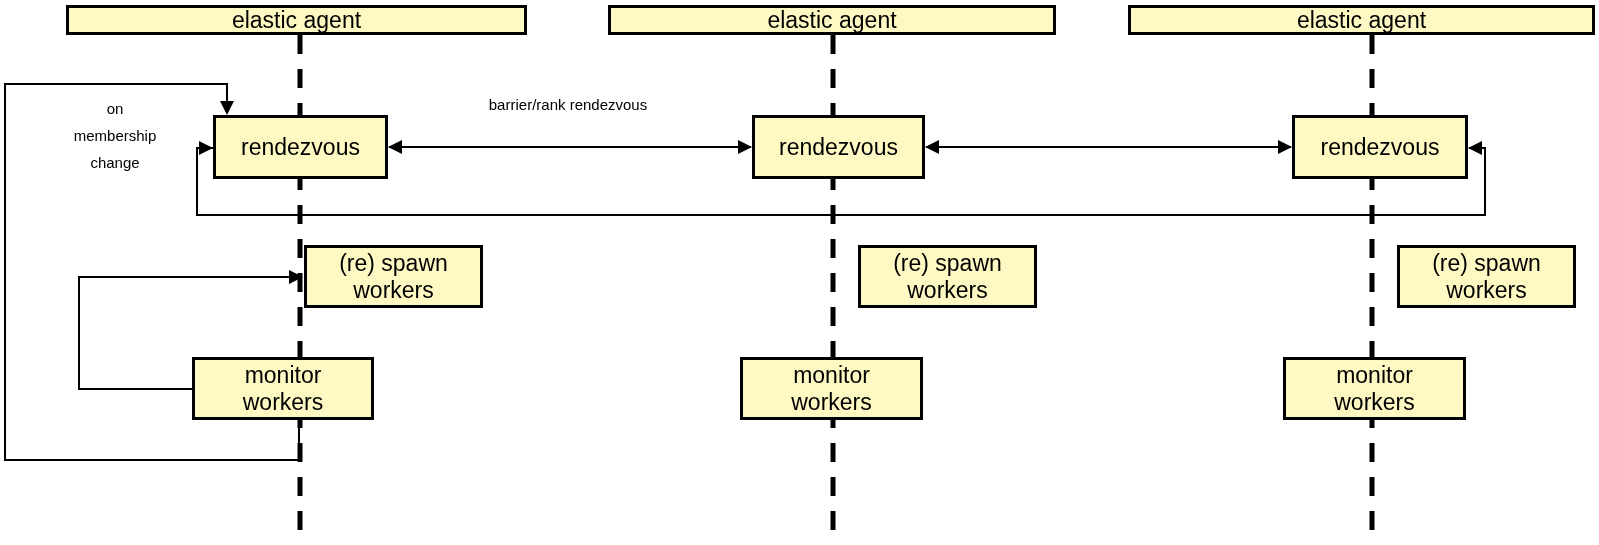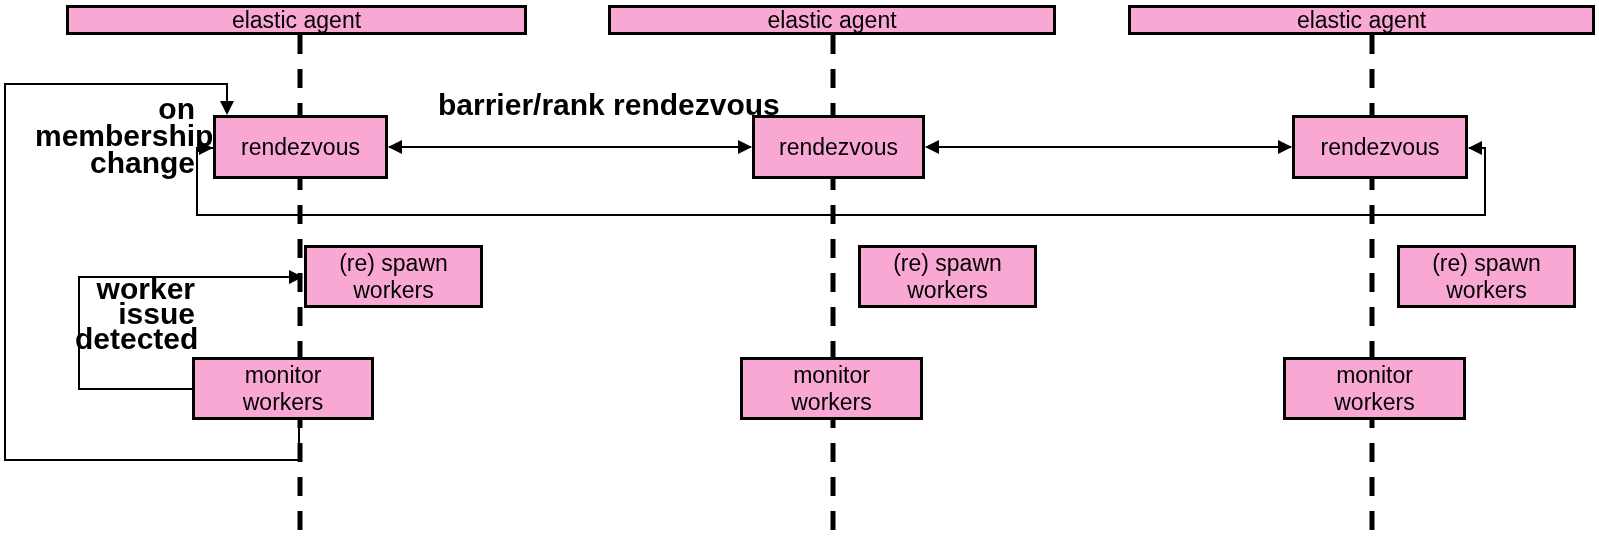--- a/index.html
+++ b/index.html
@@ -8,37 +8,36 @@
     width:1599px;height:545px;
     background:#ffffff;
     font-family:"Liberation Sans", sans-serif;
     color:#000;
     overflow:hidden;
   }
   .connector-layer{position:absolute;left:0;top:0;z-index:1;}
   .box{
     position:absolute;
     box-sizing:border-box;
-    background:#f9a8d4;
+    background:#fef9c3;
     border:3px solid #000000;
     display:flex;align-items:center;justify-content:center;
     text-align:center;
     z-index:2;
     font-size:23px;
     line-height:27px;
   }
   .box .label{white-space:pre-line;}
   .annotation{
     position:absolute;
     z-index:2;
-    font-size:30px;
+    font-size:15px;
     line-height:26px;
-    text-align:right;
+    text-align:center;
     white-space:pre-line;
-    font-weight:bold;
   }
   .annotation.nowrap{white-space:nowrap;}
 </style>
 </head>
 <body>
 
 <div class="canvas">
 
   <svg class="connector-layer" width="1599" height="545" viewBox="0 0 1599 545">
 
@@ -110,17 +109,14 @@
     <span class="label">monitor
 workers</span>
   </div>
 
   <div class="annotation" style="left:35px;top:95px;width:160px;line-height:27px;">on
 membership
 change</div>
 
   <div class="annotation nowrap" style="left:438px;top:92px;width:260px;">barrier/rank rendezvous</div>
 
-  <div class="annotation" style="left:75px;top:276px;width:120px;line-height:25px;">worker
-issue
-detected</div>
 
 </div>
 
 </body></html>

